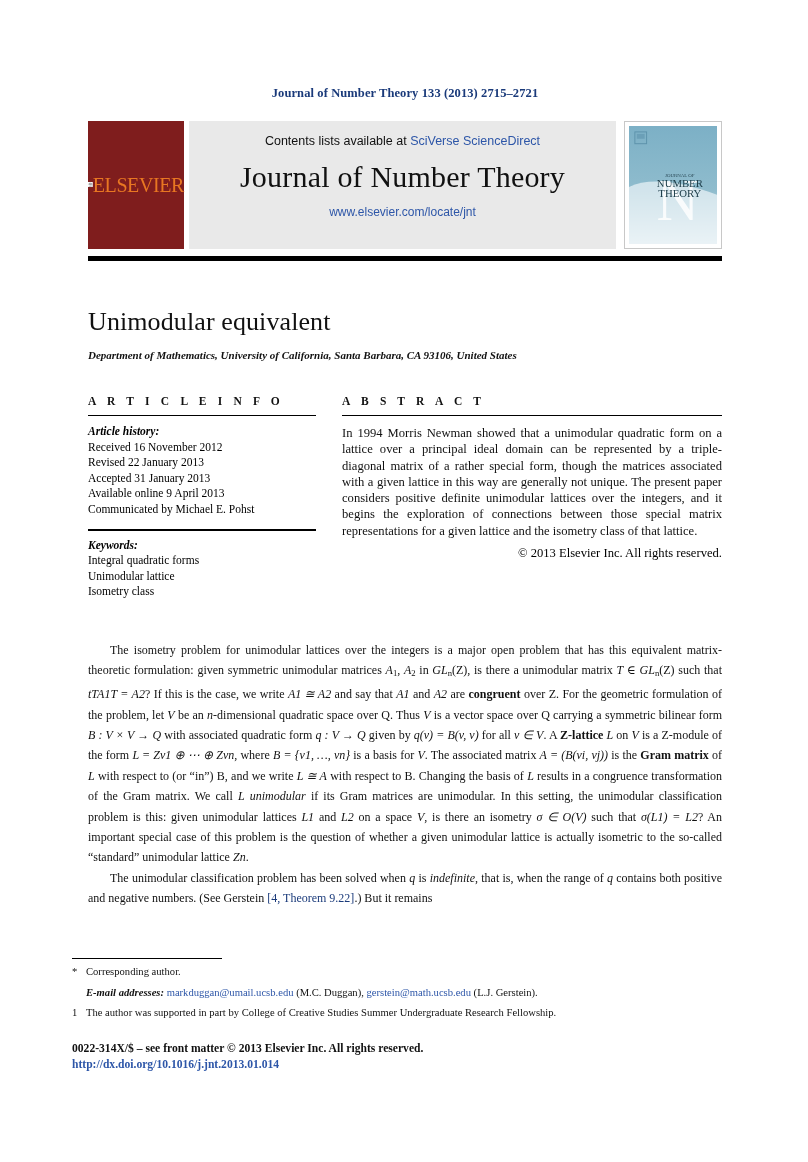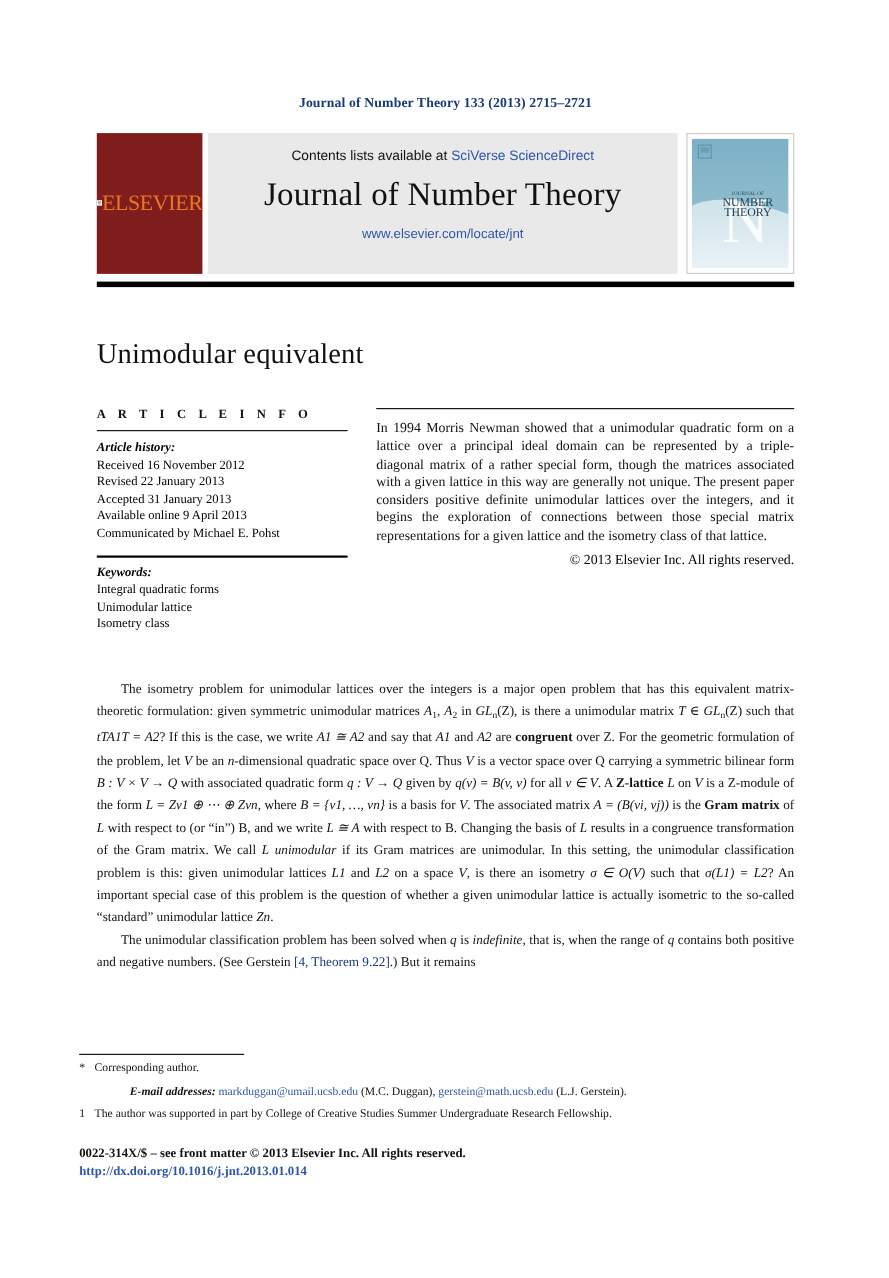--- a/index.html
+++ b/index.html
@@ -210,21 +210,21 @@
     width: 634px;
   }
   .fn-rule { width: 150px; height: 1px; background: #000; }
   .fn {
     font-size: 10.6px;
     line-height: 15.5px;
     margin-top: 5px;
     color: #111111;
   }
   .fn .mark { display: inline-block; width: 14px; }
-  .fn-em { font-style: italic; font-weight: bold; margin-left: 32px; }
+  .fn-em { font-style: italic; font-weight: bold; }
   .fn-link { color: #2d56a8; }
 
   .imprint {
     margin-top: 20px;
     font-size: 11.6px;
     line-height: 16px;
     font-weight: bold;
     color: #111111;
   }
   .doi-link { color: #2d56a8; font-weight: bold; }
@@ -304,20 +304,21 @@
             <text x="52" y="72" font-family="Liberation Serif, serif" font-size="11" fill="#20404c" text-anchor="middle">THEORY</text>
           </svg>
         </div>
       </div>
     </div>
 
     <div class="thick-rule"></div>
 
     <div class="title-block">
       <h1 class="article-title">Unimodular equivalent</h1>
+      <div class="affiliation">Department of Mathematics, University of California, Santa Barbara, CA 93106, United States</div>
     </div>
 
     <div class="info-abstract">
 
       <div class="col-info">
         <div class="sect-head">A R T I C L E   I N F O</div>
         <div class="rule-thin"></div>
         <div class="hist">
           <div class="lbl">Article history:</div>
           <div>Received 16 November 2012</div>
@@ -331,20 +332,21 @@
           <div class="kw">
             <div class="lbl">Keywords:</div>
             <div>Integral quadratic forms</div>
             <div>Unimodular lattice</div>
             <div>Isometry class</div>
           </div>
         </div>
       </div>
 
       <div class="col-abstract">
+        <div class="sect-head">A B S T R A C T</div>
         <div class="rule-thin"></div>
         <div class="abstract-body">In 1994 Morris Newman showed that a unimodular quadratic form on a lattice over a principal ideal domain can be represented by a triple-diagonal matrix of a rather special form, though the matrices associated with a given lattice in this way are generally not unique. The present paper considers positive definite unimodular lattices over the integers, and it begins the exploration of connections between those special matrix representations for a given lattice and the isometry class of that lattice.</div>
         <div class="abstract-copy">© 2013 Elsevier Inc. All rights reserved.</div>
       </div>
     </div>
 
     <div class="body-text">
       <p>
         <span>The isometry problem for unimodular lattices over the integers is a major open problem that has this equivalent matrix-theoretic formulation: given symmetric unimodular matrices </span><i class="mathit">A</i><sub>1</sub><span>, </span><i class="mathit">A</i><sub>2</sub><span> in </span><i class="mathit">GL</i><sub>n</sub><span>(Z), is there a unimodular matrix </span><i class="mathit">T</i><span> ∈ </span><i class="mathit">GL</i><sub>n</sub><span>(Z) such that </span><i class="mathit">tTA1T = A2</i><span>? If this is the case, we write </span><i class="mathit">A1 ≅ A2</i><span> and say that </span><i class="mathit">A1</i><span> and </span><i class="mathit">A2</i><span> are </span><b>congruent</b><span> over Z. For the geometric formulation of the problem, let </span><i class="mathit">V</i><span> be an </span><i class="mathit">n</i><span>-dimensional quadratic space over Q. Thus </span><i class="mathit">V</i><span> is a vector space over Q carrying a symmetric bilinear form </span><i class="mathit">B : V × V → Q</i><span> with associated quadratic form </span><i class="mathit">q : V → Q</i><span> given by </span><i class="mathit">q(v) = B(v, v)</i><span> for all </span><i class="mathit">v ∈ V</i><span>. A </span><b>Z-lattice</b><i class="mathit"> L</i><span> on </span><i class="mathit">V</i><span> is a Z-module of the form </span><i class="mathit">L = Zv1 ⊕ ⋯ ⊕ Zvn</i><span>, where </span><i class="mathit">B = {v1, …, vn}</i><span> is a basis for </span><i class="mathit">V</i><span>. The associated matrix </span><i class="mathit">A = (B(vi, vj))</i><span> is the </span><b>Gram matrix</b><span> of </span><i class="mathit">L</i><span> with respect to (or “in”) B, and we write </span><i class="mathit">L ≅ A</i><span> with respect to B. Changing the basis of </span><i class="mathit">L</i><span> results in a congruence transformation of the Gram matrix. We call </span><i class="mathit">L</i><i> unimodular</i><span> if its Gram matrices are unimodular. In this setting, the unimodular classification problem is this: given unimodular lattices </span><i class="mathit">L1</i><span> and </span><i class="mathit">L2</i><span> on a space </span><i class="mathit">V</i><span>, is there an isometry </span><i class="mathit">σ ∈ O(V)</i><span> such that </span><i class="mathit">σ(L1) = L2</i><span>? An important special case of this problem is the question of whether a given unimodular lattice is actually isometric to the so-called “standard” unimodular lattice </span><i class="mathit">Zn</i><span>.</span>
       </p>

